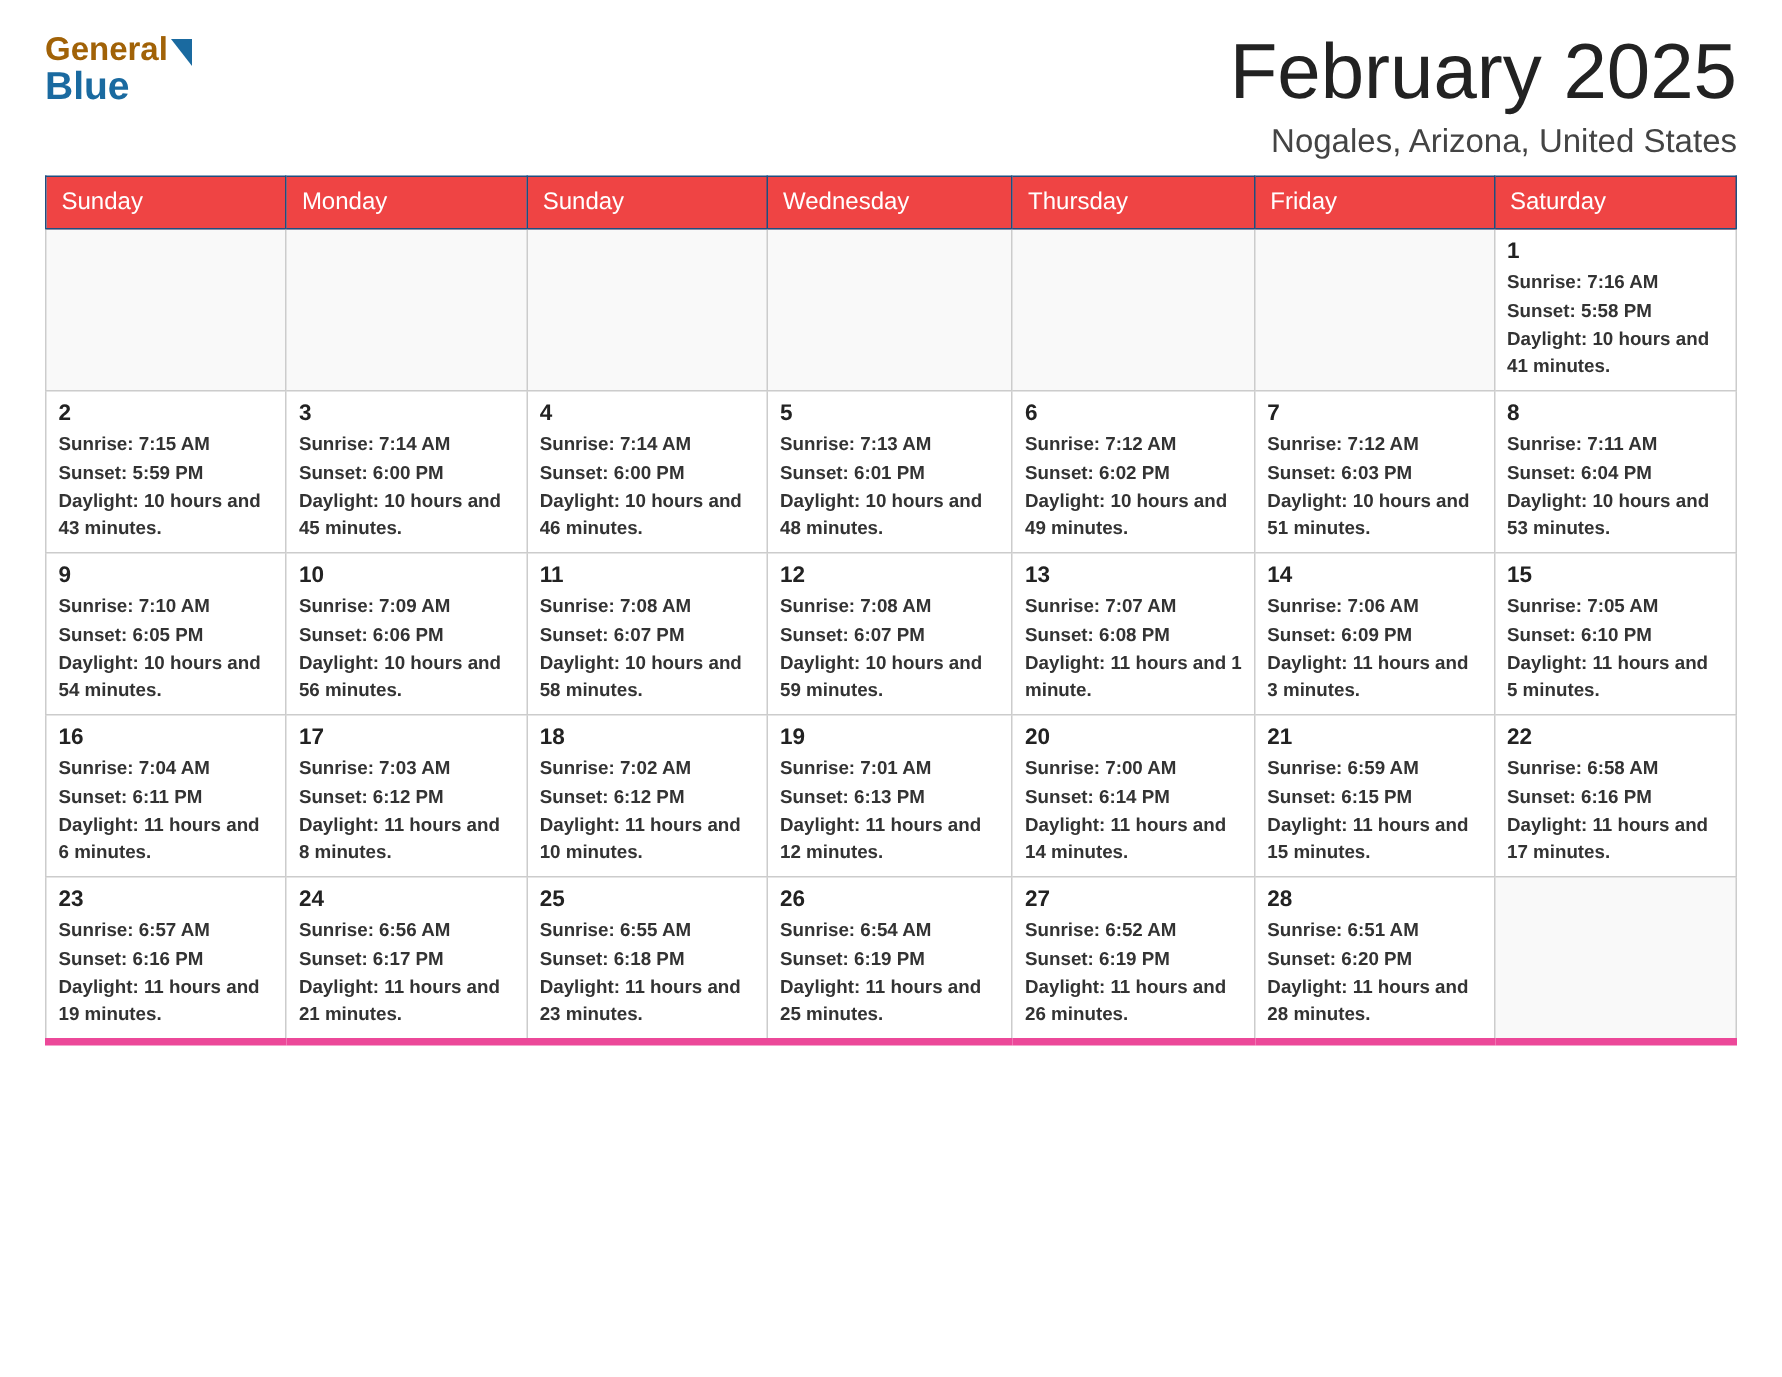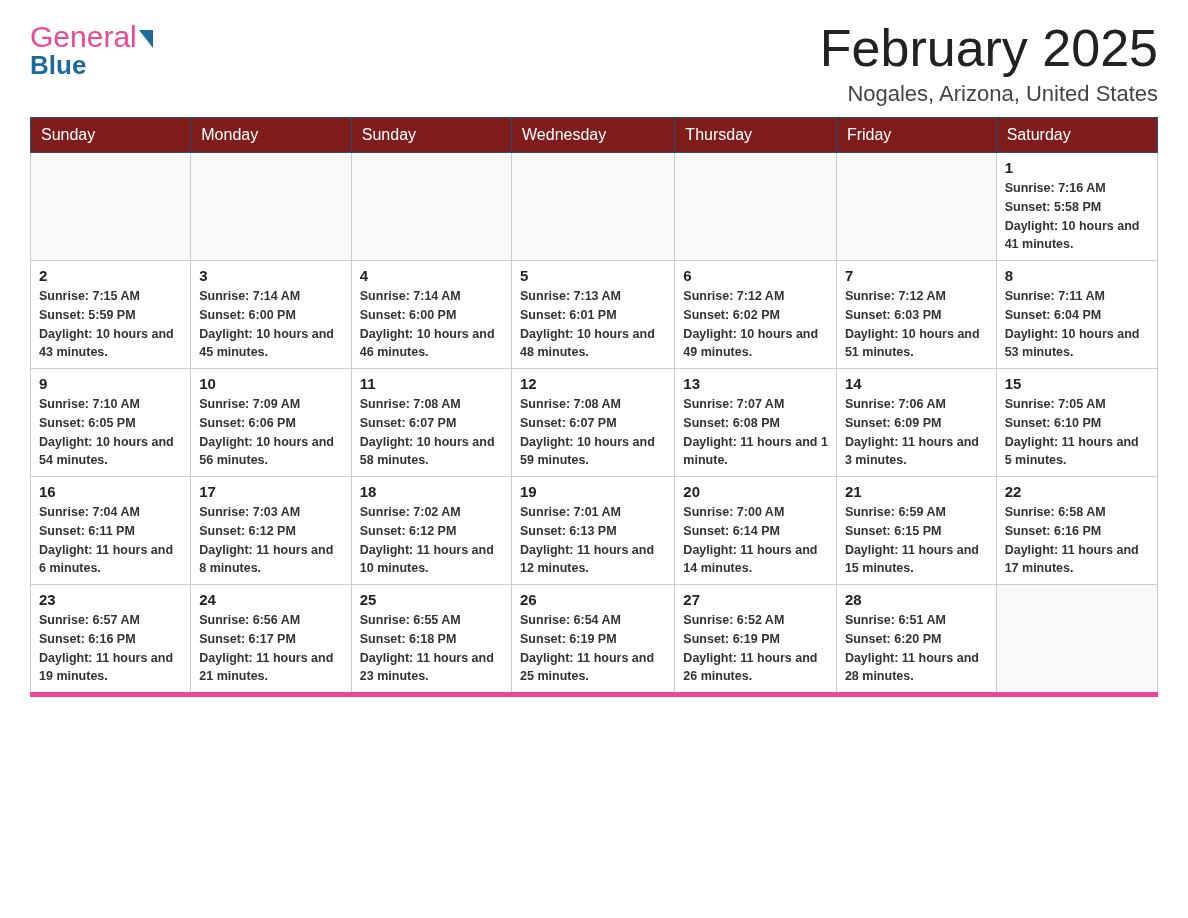--- a/index.html
+++ b/index.html
@@ -19,23 +19,23 @@
     .logo {
       display: flex;
       flex-direction: column;
       align-items: flex-start;
     }
     .logo-top {
       display: flex;
       align-items: center;
     }
     .logo-general {
-      font-size: 30px;
-      font-weight: normal;
-      color: #ec4899;
+      font-size: 22px;
+      font-weight: bold;
+      color: #a16207;
     }
     .logo-arrow {
       width: 0;
       height: 0;
       border-left: 14px solid transparent;
       border-right: 0px solid transparent;
       border-top: 18px solid #1a6aa0;
       margin-left: 2px;
       margin-top: 4px;
     }
@@ -59,21 +59,21 @@
       font-size: 22px;
       color: #444;
       margin-top: 4px;
     }
     .calendar {
       width: 100%;
       border-collapse: collapse;
       margin-top: 8px;
     }
     .calendar thead th {
-      background-color: #7f1d1d;
+      background-color: #ef4444;
       color: #fff;
       font-size: 16px;
       font-weight: normal;
       padding: 8px 10px;
       text-align: left;
       border: 1px solid #1e4f80;
     }
     .calendar tbody td {
       vertical-align: top;
       border: 1px solid #ccc;

